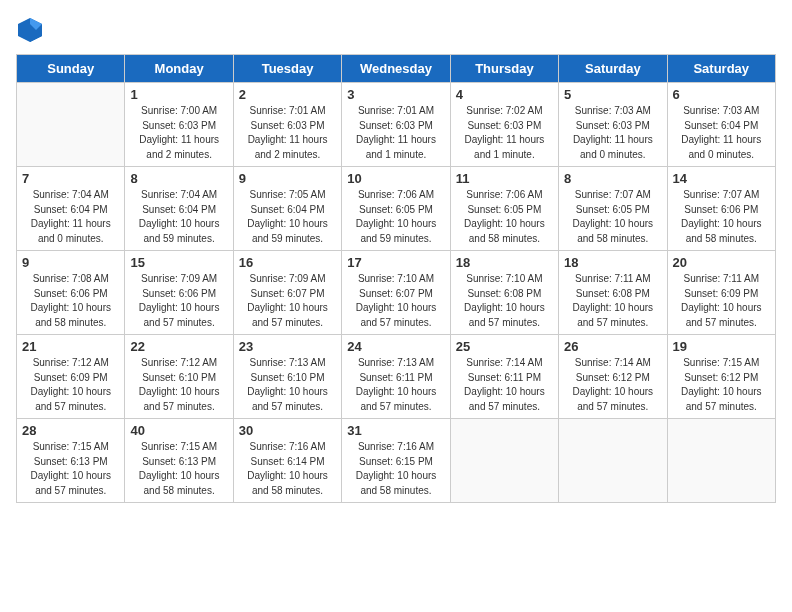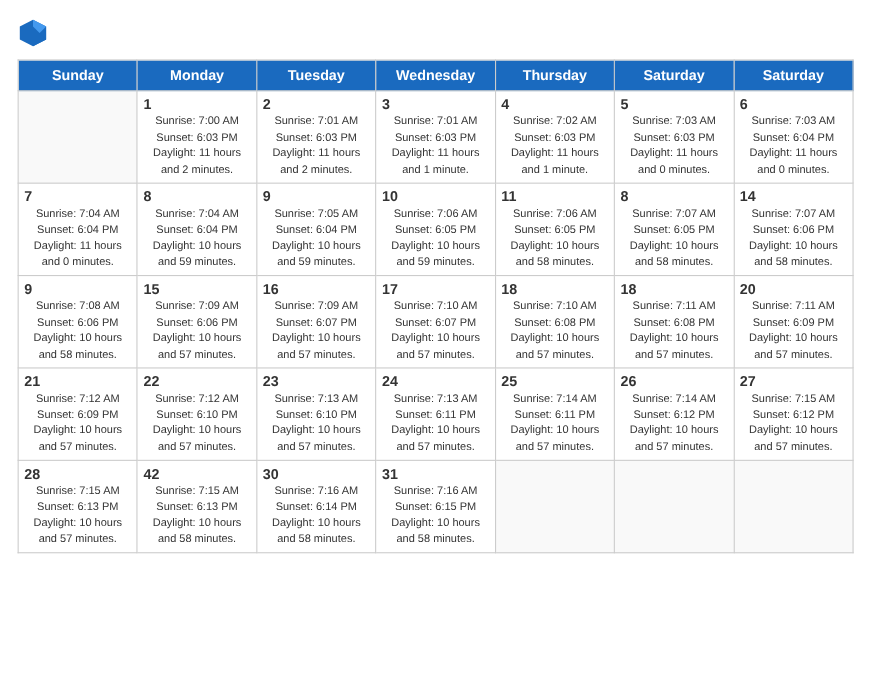--- a/index.html
+++ b/index.html
@@ -209,31 +209,31 @@
         </td>
         <td>
           <span class="day-num">25</span>
           <div class="day-info">Sunrise: 7:14 AM<br>Sunset: 6:11 PM<br>Daylight: 10 hours<br>and 57 minutes.</div>
         </td>
         <td>
           <span class="day-num">26</span>
           <div class="day-info">Sunrise: 7:14 AM<br>Sunset: 6:12 PM<br>Daylight: 10 hours<br>and 57 minutes.</div>
         </td>
         <td>
-          <span class="day-num">27</span>
+          <span class="day-num">19</span>
           <div class="day-info">Sunrise: 7:15 AM<br>Sunset: 6:12 PM<br>Daylight: 10 hours<br>and 57 minutes.</div>
         </td>
       </tr>
       <tr>
         <td>
           <span class="day-num">28</span>
           <div class="day-info">Sunrise: 7:15 AM<br>Sunset: 6:13 PM<br>Daylight: 10 hours<br>and 57 minutes.</div>
         </td>
         <td>
-          <span class="day-num">42</span>
+          <span class="day-num">40</span>
           <div class="day-info">Sunrise: 7:15 AM<br>Sunset: 6:13 PM<br>Daylight: 10 hours<br>and 58 minutes.</div>
         </td>
         <td>
           <span class="day-num">30</span>
           <div class="day-info">Sunrise: 7:16 AM<br>Sunset: 6:14 PM<br>Daylight: 10 hours<br>and 58 minutes.</div>
         </td>
         <td>
           <span class="day-num">31</span>
           <div class="day-info">Sunrise: 7:16 AM<br>Sunset: 6:15 PM<br>Daylight: 10 hours<br>and 58 minutes.</div>
         </td>

